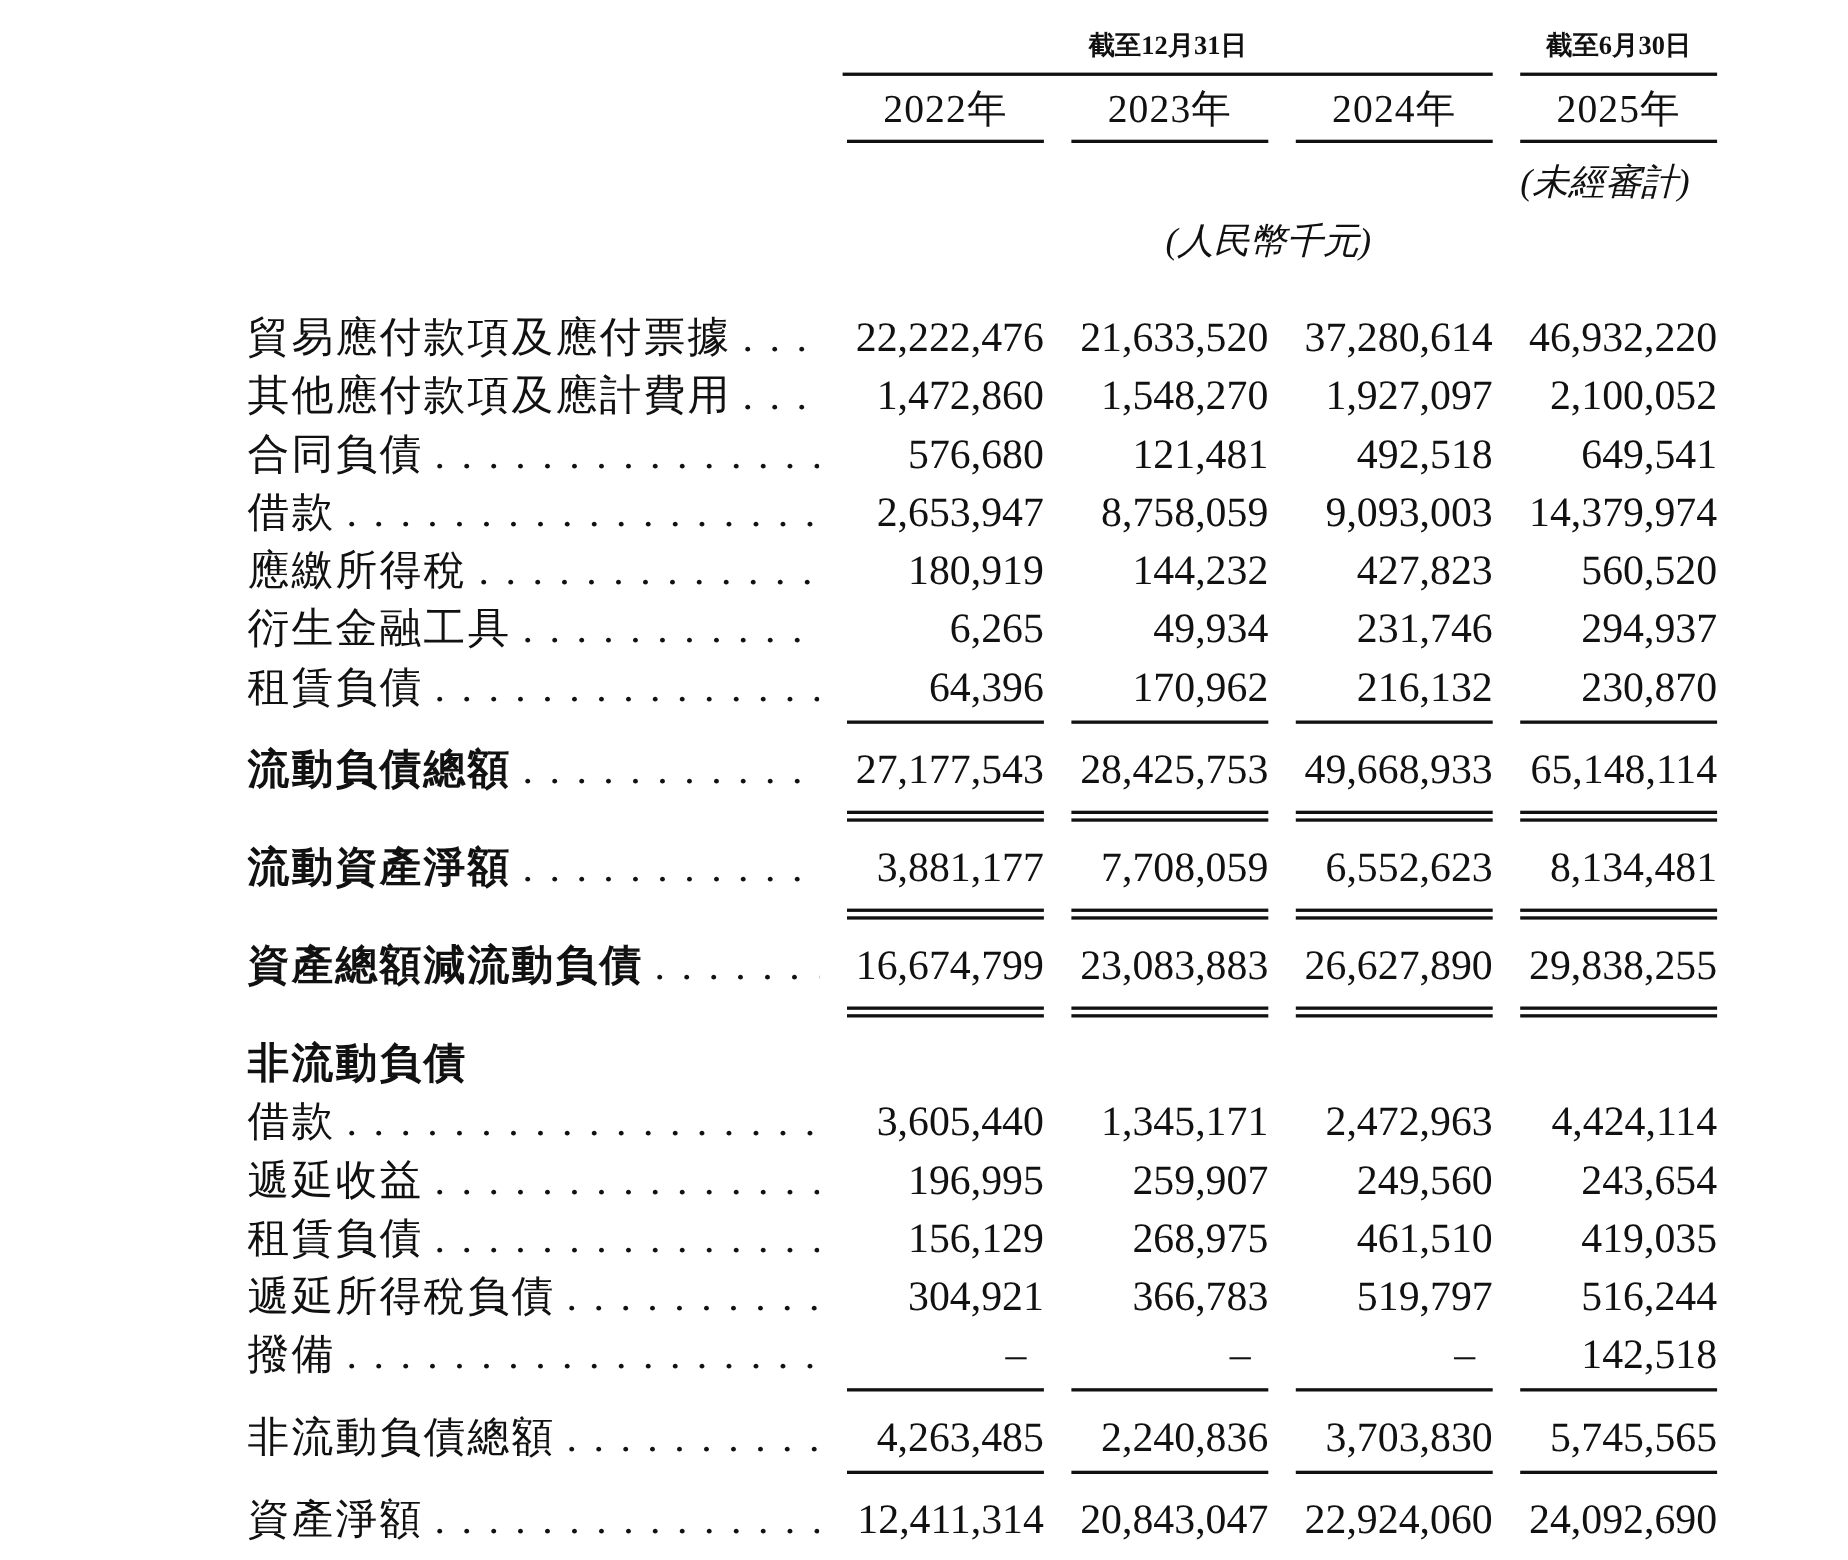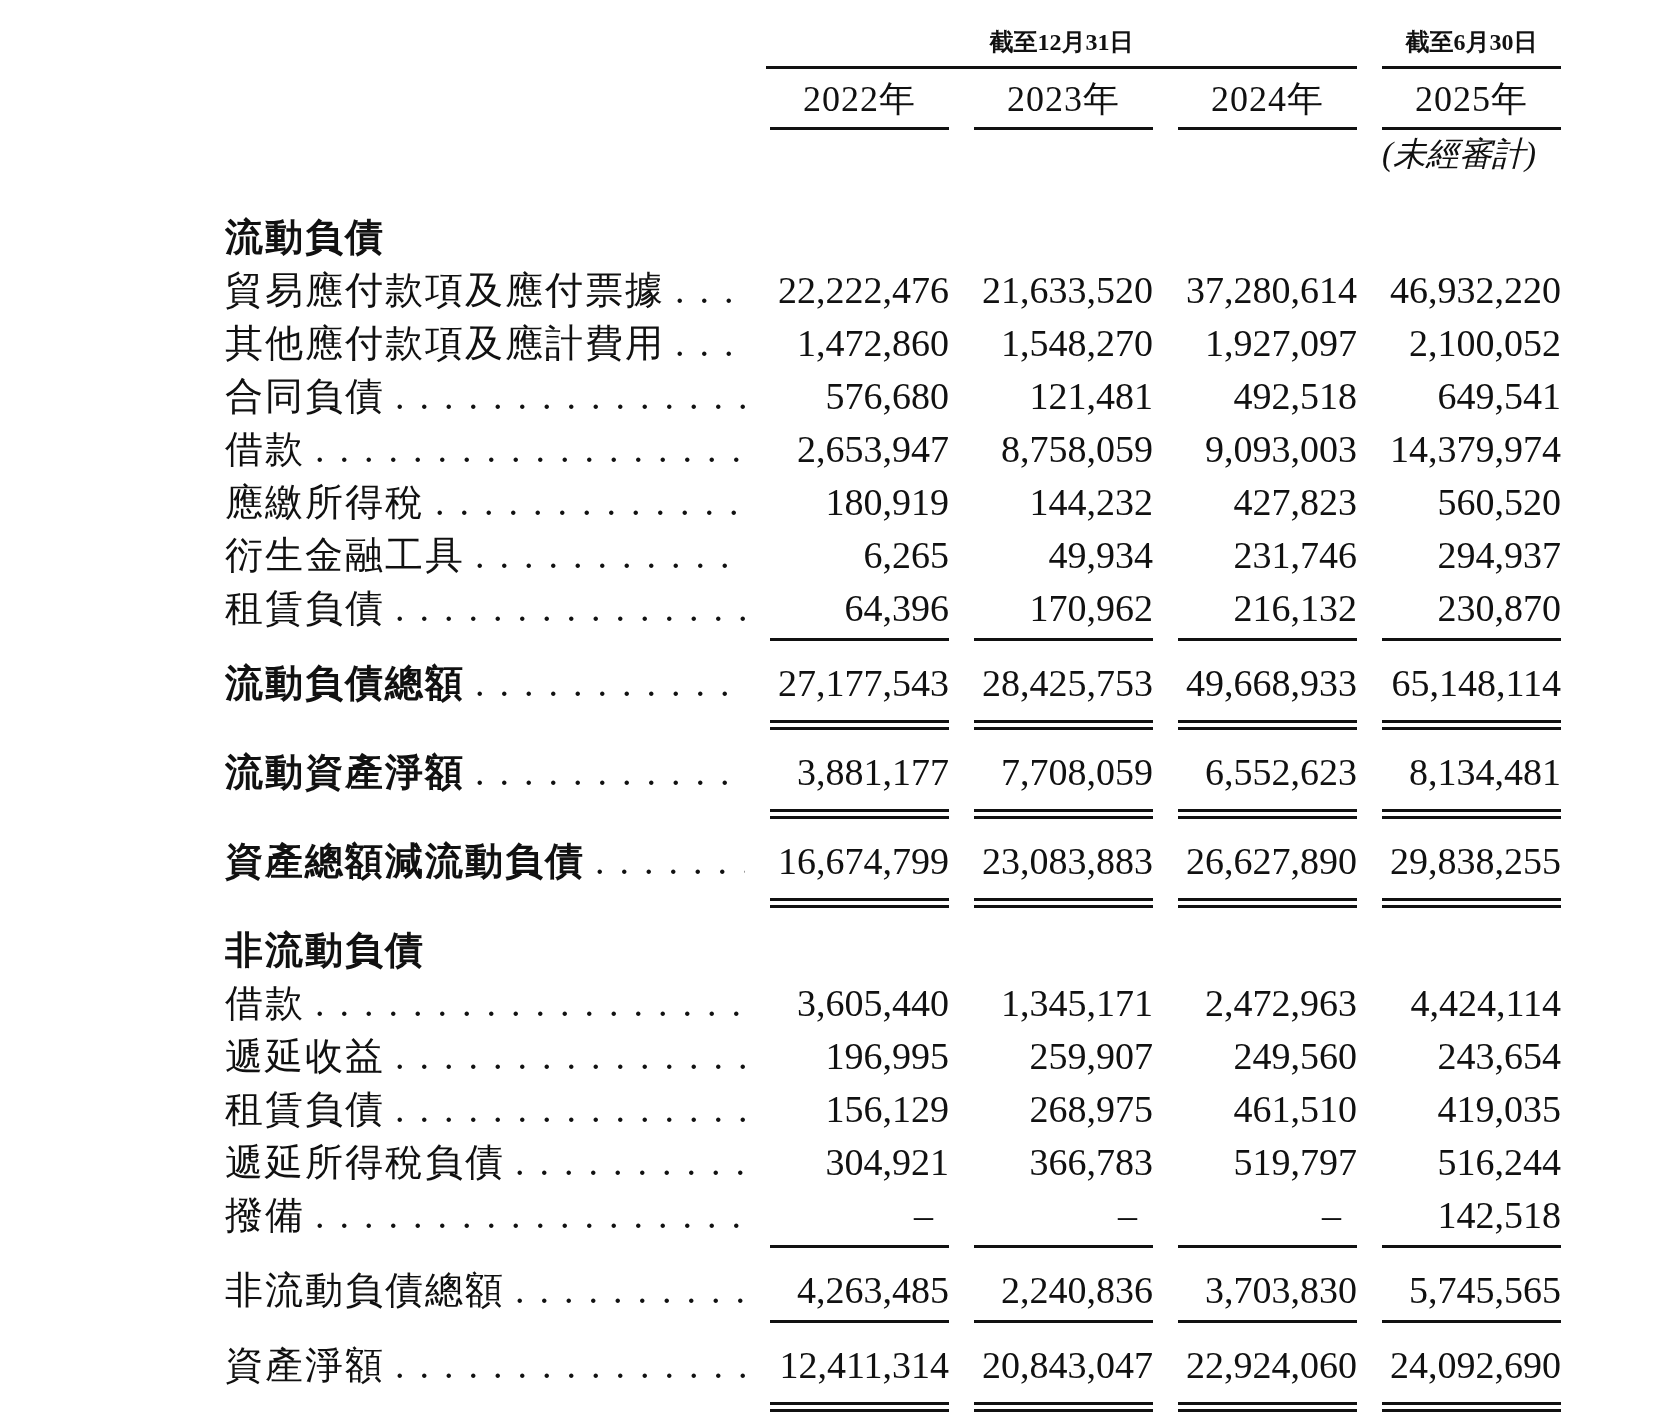--- a/index.html
+++ b/index.html
@@ -25,21 +25,21 @@
   }
   .gbox.span3{width:591px;}
   .gbox.span1{width:179px;}
   .year-cell{padding-top:9px;}
   .ybox{
     box-sizing:border-box;margin-left:auto;width:179px;text-align:center;
     font-weight:normal;font-size:36px;line-height:42px;letter-spacing:1px;
     border-bottom:3px solid #111;padding-bottom:7px;
   }
   .note{
-    font-style:italic;font-size:33px;line-height:40px;text-align:center;
+    font-style:italic;font-size:33px;line-height:40px;text-align:center;margin-top:12px;
   }
   .note-cell{padding-top:4px;}
   .unit-cell{padding-top:2px;padding-bottom:4px;}
   tr.head-spacer td{height:36px;}
 
   
   .labwrap{display:flex;align-items:baseline;overflow:hidden;}
   .lbl{
     white-space:nowrap;font-size:38px;line-height:42px;letter-spacing:2px;
   }
@@ -98,44 +98,31 @@
     </tr>
     <tr>
       <td></td>
       <td></td>
       <td></td>
       <td></td>
       <td class="note-cell">
         <div class="note">(未經審計)</div>
       </td>
     </tr>
+    <tr>
+      <td></td>
+      <td colspan="4" class="unit-cell">
+        <div class="note">(人民幣千元)</div>
+      </td>
+    </tr>
     <tr class="head-spacer">
       <td colspan="5"></td>
     </tr>
   </thead>
   <tbody>
-      <tr class="row section">
-        <td>
-          <div class="labwrap">
-            <span class="lbl">流動負債</span>
-          </div>
-        </td>
-        <td class="num-cell">
-          <div class="box"></div>
-        </td>
-        <td class="num-cell">
-          <div class="box"></div>
-        </td>
-        <td class="num-cell">
-          <div class="box"></div>
-        </td>
-        <td class="num-cell">
-          <div class="box"></div>
-        </td>
-      </tr>
       <tr class="row item">
         <td>
           <div class="labwrap">
             <span class="lbl">貿易應付款項及應付票據</span>
             <span class="leader">............................................................</span>
           </div>
         </td>
         <td class="num-cell">
           <div class="box">22,222,476</div>
         </td>

